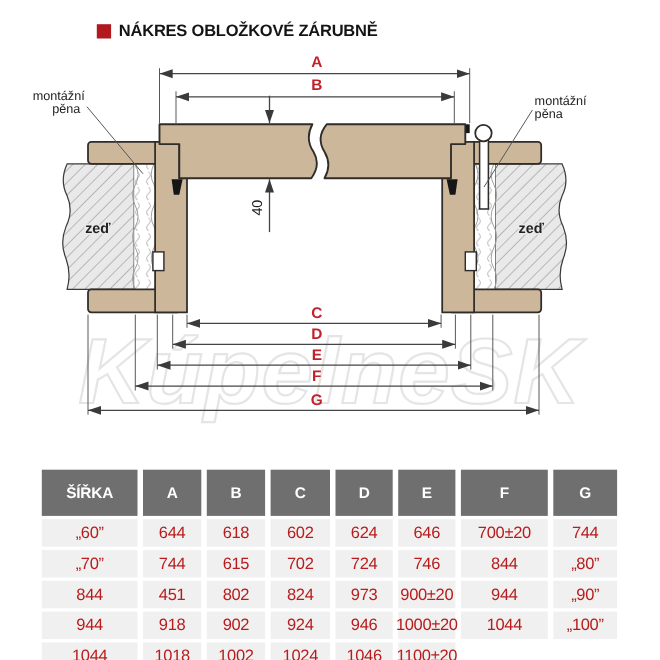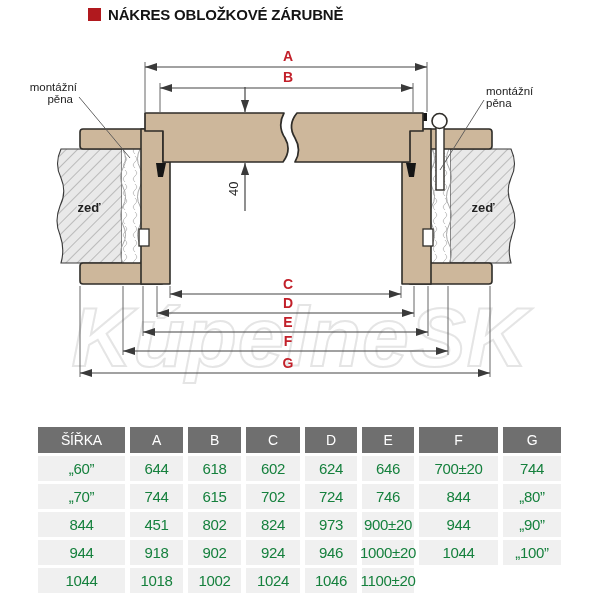--- a/index.html
+++ b/index.html
@@ -1,19 +1,19 @@
 <!DOCTYPE html>
 <html><head>
 <meta charset="utf-8">
 <style>
   html,body{margin:0;padding:0;background:#fff;}
   .page{position:relative;width:600px;height:600px;background:#fff;overflow:hidden;
         font-family:"Liberation Sans",sans-serif;}
   
-  .title-row{position:absolute;left:88px;top:6px;display:flex;align-items:center;}
+  .title-row{position:absolute;left:88px;top:20px;display:flex;align-items:center;}
   .title-bullet{width:13px;height:13px;background:#b1191e;margin-right:7px;flex:0 0 auto;}
   .title-text{font-size:15px;font-weight:bold;color:#141414;letter-spacing:-0.2px;white-space:nowrap;}
   
   svg.diagram{position:absolute;left:0;top:0;width:600px;height:600px;}
   .wood{fill:#cdb79b;stroke:#2f2d29;stroke-width:1.6;stroke-linejoin:round;}
   .door{fill:#cdb79b;stroke:#2f2d29;stroke-width:1.7;stroke-linejoin:round;}
   .wall{fill:url(#hatch);stroke:#3a3a3a;stroke-width:1.1;}
   .foamedge{fill:none;stroke:#9e9e9e;stroke-width:0.9;}
   .notch{fill:#ffffff;stroke:#2f2d29;stroke-width:1.3;}
   .seal{fill:#161616;stroke:none;}
@@ -26,23 +26,23 @@
   .walltext{font-family:"Liberation Sans",sans-serif;font-size:13px;font-weight:600;fill:#222;
             text-anchor:middle;stroke:#e9e9e9;stroke-width:3px;paint-order:stroke;}
   .thick{font-family:"Liberation Sans",sans-serif;font-size:13px;fill:#222;}
   .wmark{font-family:"Liberation Sans",sans-serif;font-size:84px;font-weight:bold;font-style:italic;
          fill:none;stroke:#e4e4e4;stroke-width:2px;letter-spacing:1px;text-anchor:middle;opacity:.95;}
   .hinge{fill:#fff;stroke:#2f2d29;}
   
   .dim-table{position:absolute;left:38px;top:427px;display:grid;
              grid-template-columns:87px 53px 53px 54px 52px 52px 79px 58px;
              column-gap:5px;row-gap:3px;}
-  .th{background:#6f6f6f;color:#fff;font-weight:normal;font-size:14px;height:26px;
+  .th{background:#6f6f6f;color:#fff;font-weight:bold;font-size:14px;height:42px;
       display:flex;align-items:center;justify-content:center;letter-spacing:-0.2px;}
-  .td{background:#f0f0f0;color:#15803d;font-size:15px;height:25px;
+  .td{background:#f0f0f0;color:#b91c1c;font-size:15px;height:25px;
       display:flex;align-items:center;justify-content:center;letter-spacing:-0.3px;}
 </style>
 </head>
 <body>
 
 <div class="page">
 
   <svg class="diagram" viewBox="0 0 600 600">
     <defs>
       <pattern id="hatch" width="8" height="8" patternUnits="userSpaceOnUse" patternTransform="rotate(-45)">

